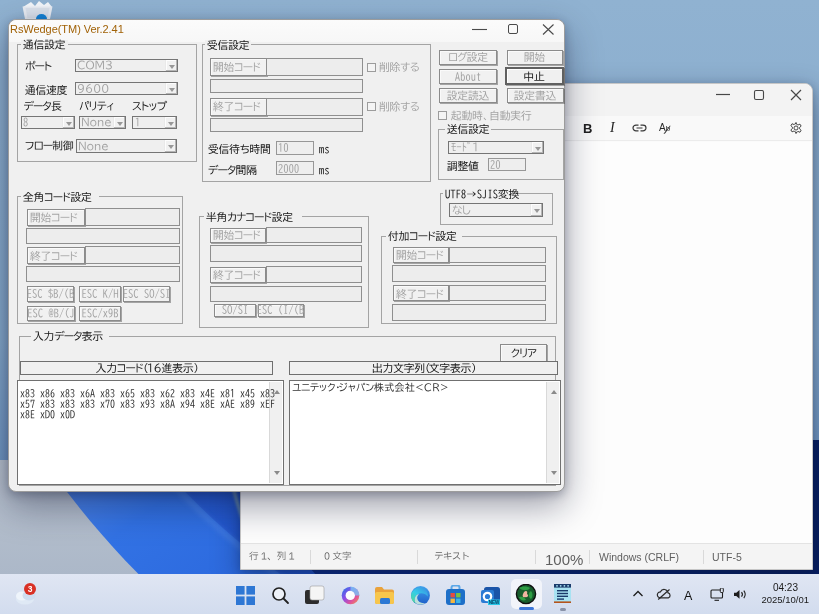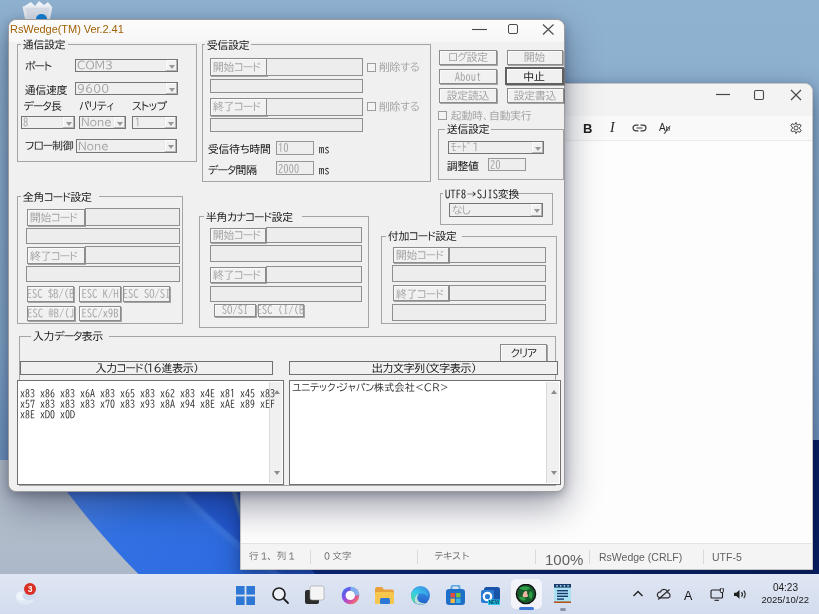--- a/index.html
+++ b/index.html
@@ -116,21 +116,21 @@
 <path d="M6.5,1.2 H4 A3,2.8 0 0 0 4,6.8 H6.5 M8.5,1.2 H11 A3,2.8 0 0 1 11,6.8 H8.5 M4.5,4 H10.5" fill="none" stroke="#383838" stroke-width="1.2"></path>
   </svg>
 <div class="abs" style="left:659px;top:122px;z-index:6;font-size:10px;color:#282828">A<span style="font-size:8px">b</span></div>
 <svg class="abs" style="left:662px;top:125px;z-index:7" width="10" height="10" viewBox="0 0 10 10">
 <path d="M8.5,1 L3,8.5 L1.5,9 L2.5,7.5 L8,0.5 Z" fill="#282828"></path>
   </svg>
 <svg class="abs" style="left:789px;top:121px;z-index:6" width="14" height="14" viewBox="0 0 24 24">
 <path d="M12 8.5a3.5 3.5 0 1 0 0 7 3.5 3.5 0 0 0 0-7zm0-6l1.2 3.3a7 7 0 0 1 2.3 1l3.3-1.4 2 3.4-2.7 2.3a7 7 0 0 1 0 2.5l2.7 2.3-2 3.4-3.3-1.4a7 7 0 0 1-2.3 1L12 21.5l-1.2-3.3a7 7 0 0 1-2.3-1l-3.3 1.4-2-3.4 2.7-2.3a7 7 0 0 1 0-2.5L3.2 8.1l2-3.4 3.3 1.4a7 7 0 0 1 2.3-1L12 2.5z" fill="none" stroke="#3a3a3a" stroke-width="1.6"></path>
   </svg>
 <div class="abs" style="left:545px;top:551px;font-size:15px;color:#5f5f5f;z-index:30">100%</div>
-<div class="abs" style="left:599px;top:551px;font-size:10.5px;color:#5f5f5f;z-index:30">RsWedge (CRLF)</div>
+<div class="abs" style="left:599px;top:551px;font-size:10.5px;color:#5f5f5f;z-index:30">Windows (CRLF)</div>
 <div class="abs" style="left:712px;top:551px;font-size:10.5px;color:#5f5f5f;z-index:30">UTF-5</div>
 <div class="sep" style="left:310px"></div>
 <div class="sep" style="left:417px"></div>
 <div class="sep" style="left:535px"></div>
 <div class="sep" style="left:589px"></div>
 <div class="sep" style="left:703px"></div>
 <div id="rsw">
     <div class="tbar"></div>
   </div>
 <div class="wt" style="left:10px;top:23px;z-index:11">RsWedge(TM) Ver.2.41</div>
@@ -345,21 +345,21 @@
       <rect x="0" y="0" width="11.5" height="8" rx="1" fill="none" stroke="#1d1d1d" stroke-width="1.1"></rect>
 <path d="M3.5,10.3 h4.5" stroke="#1d1d1d" stroke-width="1.1"></path>
 <rect x="9.3" y="-2" width="3" height="4.5" rx="0.8" fill="#dfe5f1" stroke="#1d1d1d" stroke-width="1"></rect>
     </g>
 <g transform="translate(104,1.5)">
       <path d="M0,3.2 h2.3 L5.5,0.5 V9.2 L2.3,6.5 H0 Z" fill="#1d1d1d"></path>
 <path d="M7.5,2.6 a3.5,3.5 0 0 1 0,4.5 M9.8,1.2 a6,6 0 0 1 0,7.4" fill="none" stroke="#1d1d1d" stroke-width="1.1"></path>
     </g>
 </svg>
 <div class="abs" style="left:753px;top:582px;width:45px;height:11px;font-size:10px;color:#191919;text-align:right;z-index:21">04:23</div>
-<div class="abs" style="left:745px;top:594px;width:64px;height:11px;font-size:9.5px;color:#191919;text-align:right;z-index:21">2025/10/22</div>
+<div class="abs" style="left:745px;top:594px;width:64px;height:11px;font-size:9.5px;color:#191919;text-align:right;z-index:21">2025/10/01</div>
 
 <svg class="txt" width="819" height="614" viewBox="0 0 819 614">
     <defs>
       <path id="g0" d="M492 -234Q587 -136 698 -85Q883 0 1178 0H2017Q1988 56 1964 143H1176Q885 143 685 62Q552 8 427 -122Q285 69 131 194L47 49Q184 -52 336 -199V-733H51V-872H492ZM1469 -1257H1855V-249Q1855 -166 1822 -134Q1789 -102 1704 -102Q1620 -102 1496 -114L1472 -245Q1574 -230 1659 -230Q1695 -230 1701 -247Q1705 -258 1705 -282V-497H1339V-132H1196V-497H842V-108H692V-1257H1241Q1070 -1350 885 -1433L981 -1517Q1124 -1452 1254 -1382Q1422 -1466 1543 -1548H700V-1675H1729L1814 -1589Q1624 -1444 1369 -1318L1395 -1302Q1441 -1275 1469 -1257ZM1339 -1138V-938H1705V-1138ZM842 -1138V-938H1196V-1138ZM842 -821V-616H1196V-821ZM1705 -616V-821H1339V-616ZM411 -1247Q274 -1452 118 -1606L231 -1700Q381 -1566 534 -1358Z"></path>
       <path id="g1" d="M476 -1272V195H320V-945Q236 -791 115 -637L33 -795Q221 -1037 342 -1350Q405 -1515 474 -1761L627 -1718Q559 -1477 476 -1272ZM1850 -475V195H1690V88H873V195H713V-475ZM873 -344V-43H1690V-344ZM782 -1665H1784V-1538H782ZM776 -1079H1784V-946H776ZM776 -786H1784V-657H776ZM569 -1376H1999V-1239H569Z"></path>
       <path id="g2" d="M809 -477V86H286V195H139V-477ZM286 -346V-45H659V-346ZM1050 -1669H1644V-1155Q1644 -1121 1657 -1114Q1673 -1104 1724 -1104Q1787 -1104 1801 -1116Q1830 -1139 1832 -1354L1972 -1298Q1971 -1274 1970 -1236Q1964 -1053 1919 -1009Q1873 -963 1703 -963Q1579 -963 1537 -990Q1494 -1018 1494 -1090V-1532H1195V-1514Q1195 -1262 1145 -1127Q1097 -997 962 -897L855 -1008Q956 -1073 995 -1154Q1050 -1264 1050 -1520ZM1522 -238Q1728 -70 2001 39L1906 189Q1602 44 1410 -127Q1198 67 923 197L825 64Q1079 -33 1306 -228Q1106 -443 1005 -688H905V-821H1775L1863 -745Q1733 -461 1522 -238ZM1415 -336Q1595 -544 1656 -688H1154Q1258 -494 1415 -336ZM176 -1667H774V-1538H176ZM57 -1372H878V-1237H57ZM176 -1071H774V-942H176ZM176 -778H774V-651H176Z"></path>
       <path id="g3" d="M1106 -38Q1249 -11 1397 -11H2003Q1964 61 1950 141H1374Q986 141 744 -12Q578 -117 465 -295Q361 -28 172 180L61 55Q341 -250 430 -768L587 -733Q557 -583 521 -456Q682 -179 944 -85V-959H389V-1100H1655V-959H1106V-612H1800V-475H1106ZM1097 -1509H1890V-1077H1728V-1370H317V-1077H157V-1509H935V-1751H1097Z"></path>
       <path id="g4" d="M916 -1675H1076V-1276H1840V-1131H1076V102H916V-1131H169V-1276H916ZM121 -166Q341 -454 418 -899L574 -854Q482 -348 260 -53ZM1749 -84Q1535 -403 1378 -879L1530 -934Q1663 -534 1895 -186ZM1779 -1788Q1847 -1788 1908 -1748Q2015 -1677 2015 -1550Q2015 -1454 1945 -1383Q1875 -1313 1776 -1313Q1721 -1313 1671 -1339Q1615 -1368 1580 -1420Q1540 -1480 1540 -1552Q1540 -1610 1570.0 -1664.5Q1600 -1719 1651 -1751Q1709 -1788 1779 -1788ZM1777 -1686Q1744 -1686 1714 -1670Q1642 -1631 1642 -1550Q1642 -1511 1664 -1478Q1704 -1415 1778 -1415Q1829 -1415 1868 -1450Q1913 -1491 1913 -1550Q1913 -1612 1866 -1653Q1827 -1686 1777 -1686Z"></path>
       <path id="g5" d="M115 -895H1841V-737H115Z"></path>
       <path id="g6" d="M307 -1661H475V-1092Q1104 -897 1456 -717L1372 -565Q975 -768 475 -932V92H307Z"></path>

